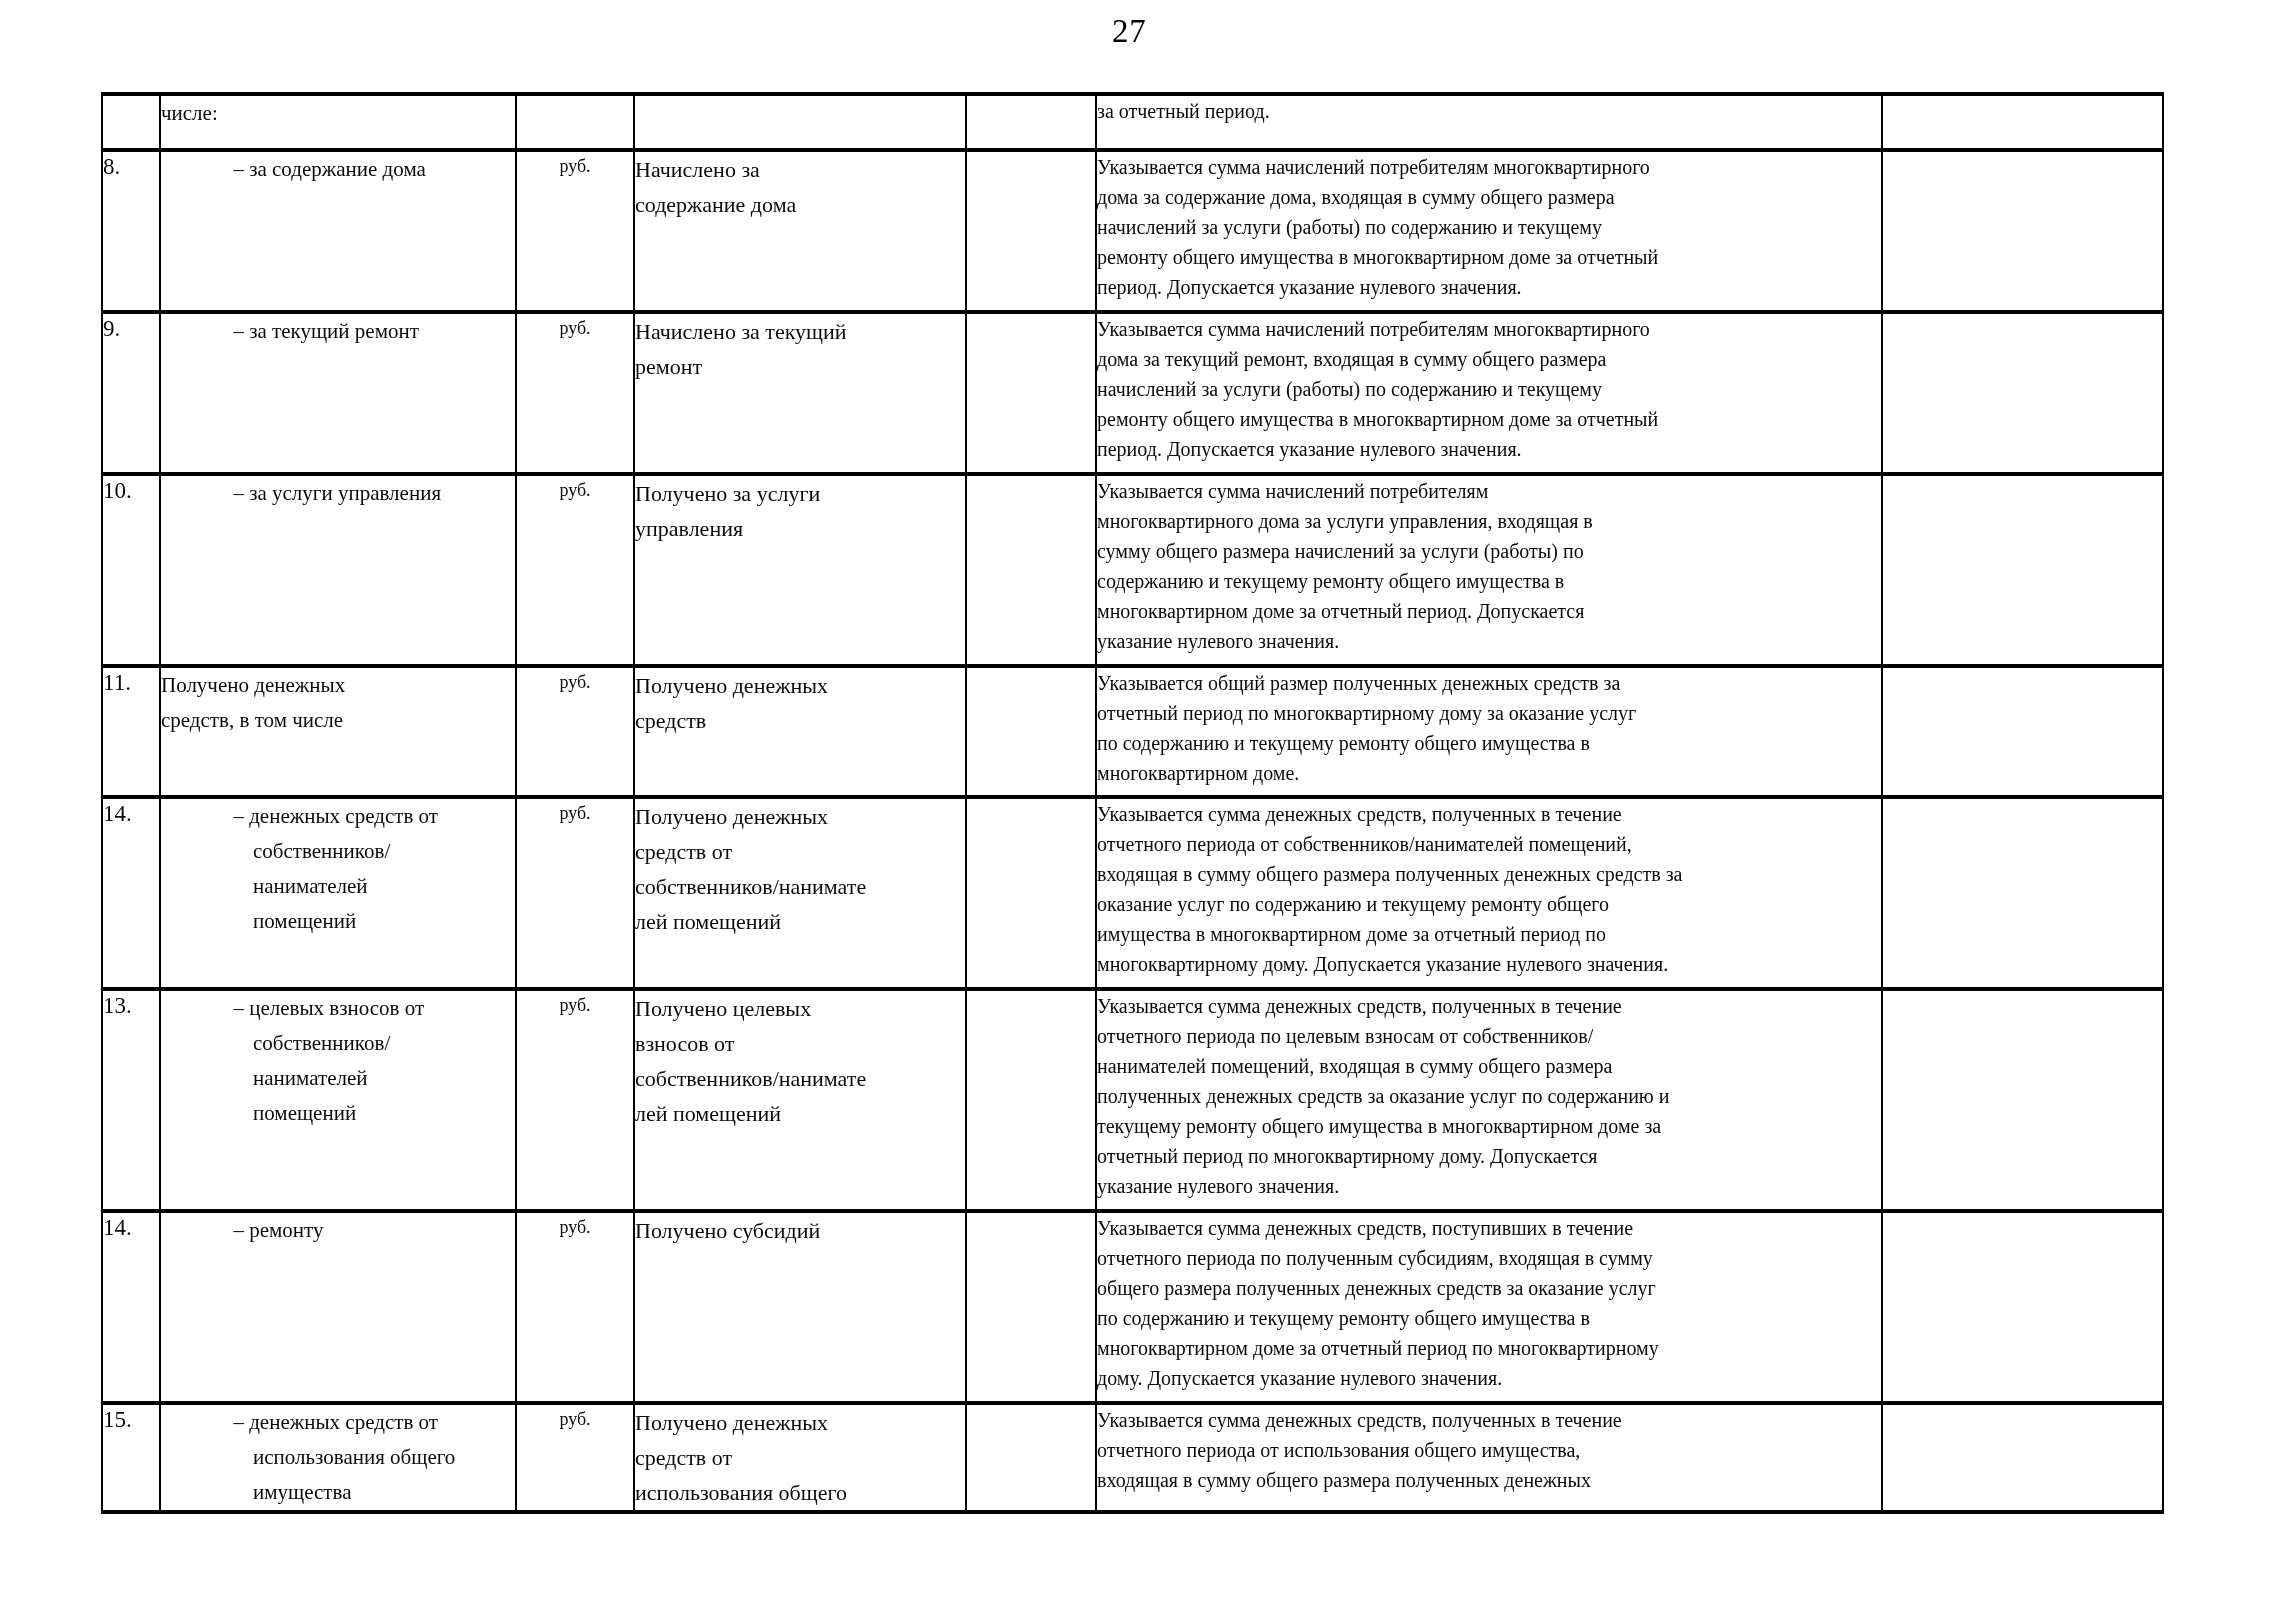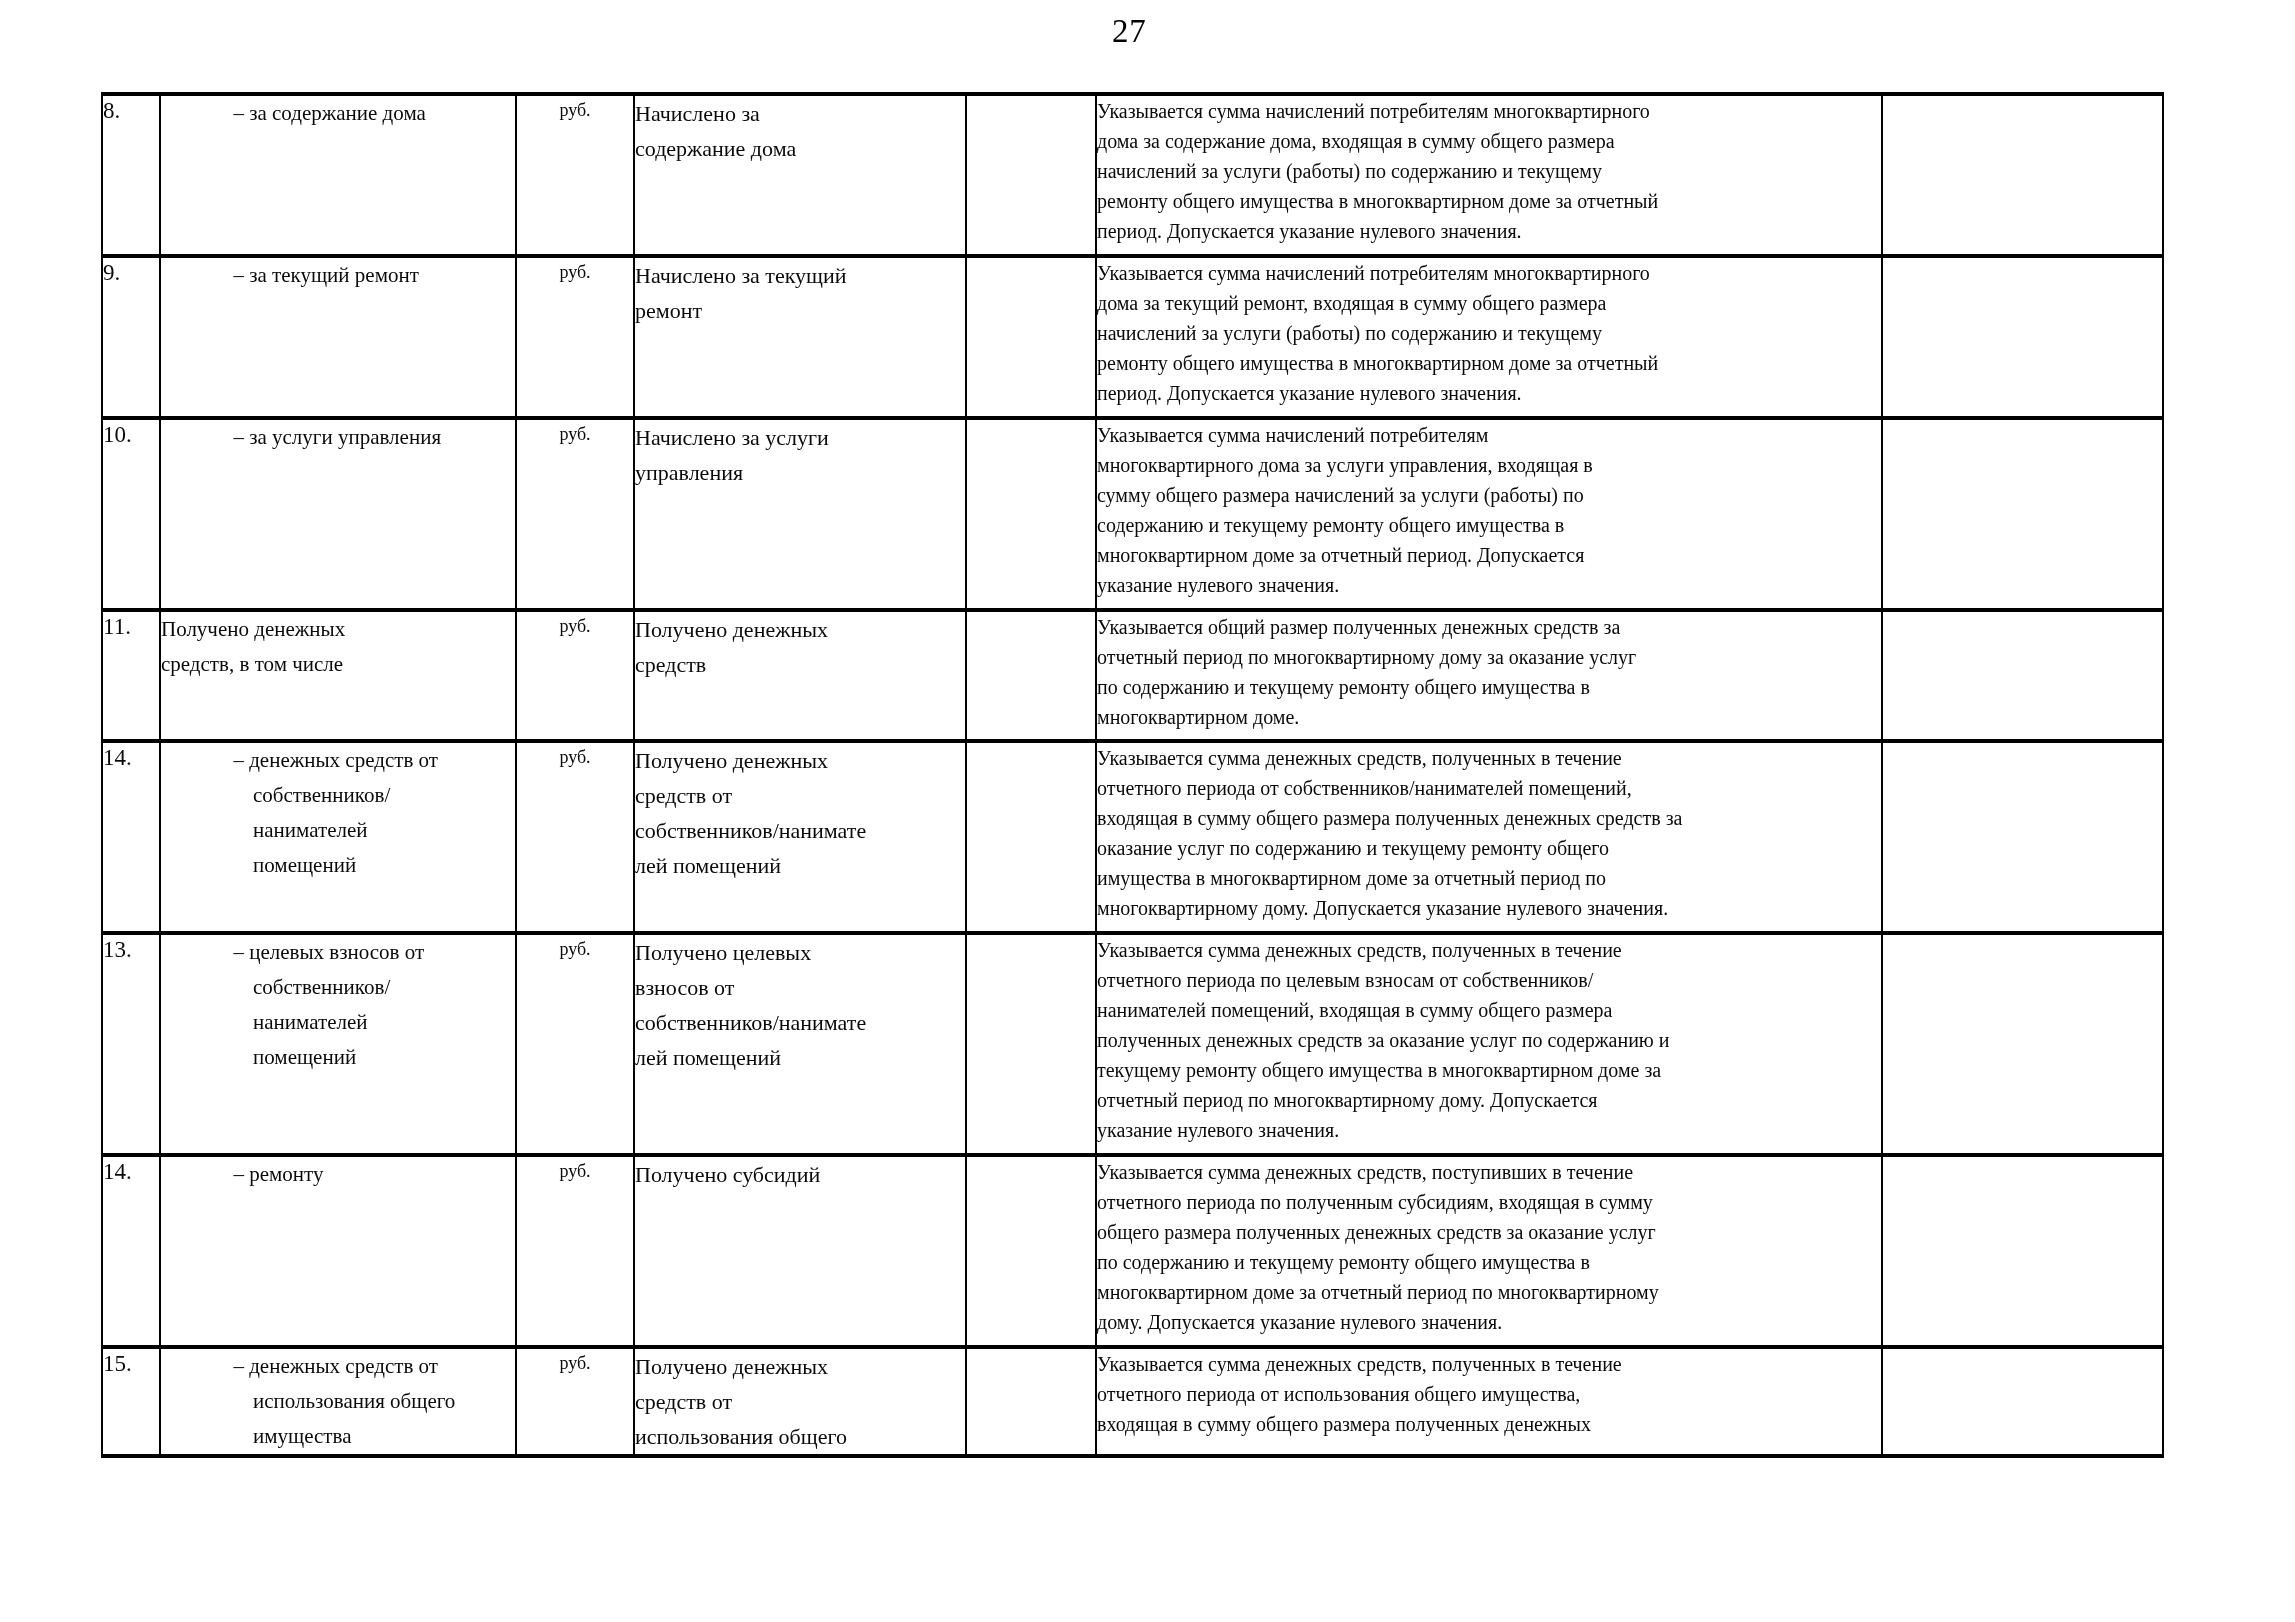--- a/index.html
+++ b/index.html
@@ -94,20 +94,29 @@
   <colgroup>
     <col style="width:58px">
     <col style="width:356px">
     <col style="width:118px">
     <col style="width:332px">
     <col style="width:130px">
     <col style="width:786px">
     <col style="width:281px">
   </colgroup>
   <tbody>
+    <tr class="r0">
+      <td class="c-num"></td>
+      <td class="c-name">числе:</td>
+      <td class="c-unit"></td>
+      <td class="c-field"></td>
+      <td class="c-empty"></td>
+      <td class="c-desc">за отчетный период.</td>
+      <td class="c-empty"></td>
+    </tr>
     <tr class="r1">
       <td class="c-num">8.</td>
       <td class="c-name hang">– за содержание дома</td>
       <td class="c-unit">руб.</td>
       <td class="c-field">Начислено за
 содержание дома</td>
       <td class="c-empty"></td>
       <td class="c-desc">Указывается сумма начислений потребителям многоквартирного
 дома за содержание дома, входящая в сумму общего размера
 начислений за услуги (работы) по содержанию и текущему
@@ -126,21 +135,21 @@
 дома за текущий ремонт, входящая в сумму общего размера
 начислений за услуги (работы) по содержанию и текущему
 ремонту общего имущества в многоквартирном доме за отчетный
 период. Допускается указание нулевого значения.</td>
       <td class="c-empty"></td>
     </tr>
     <tr class="r3">
       <td class="c-num">10.</td>
       <td class="c-name hang">– за услуги управления</td>
       <td class="c-unit">руб.</td>
-      <td class="c-field">Начислено за услуги
+      <td class="c-field">Получено за услуги
 управления</td>
       <td class="c-empty"></td>
       <td class="c-desc">Указывается сумма начислений потребителям
 многоквартирного дома за услуги управления, входящая в
 сумму общего размера начислений за услуги (работы) по
 содержанию и текущему ремонту общего имущества в
 многоквартирном доме за отчетный период. Допускается
 указание нулевого значения.</td>
       <td class="c-empty"></td>
     </tr>

